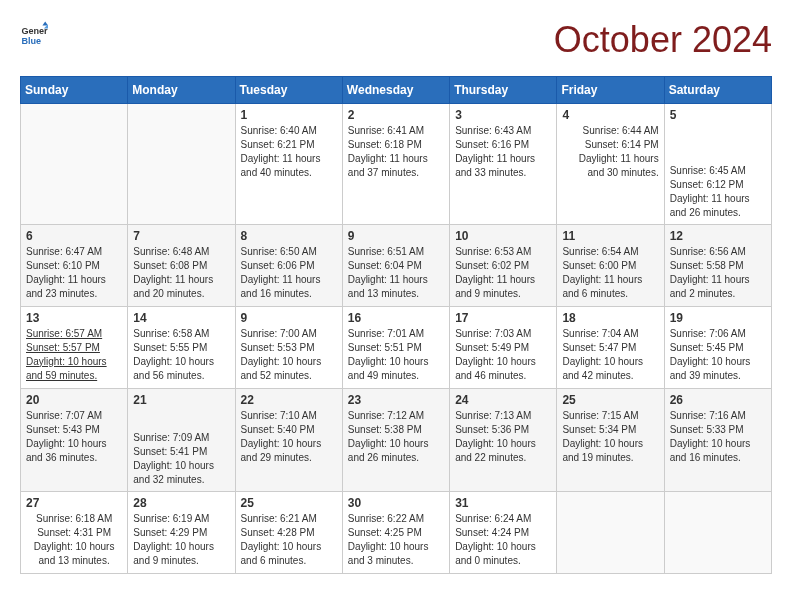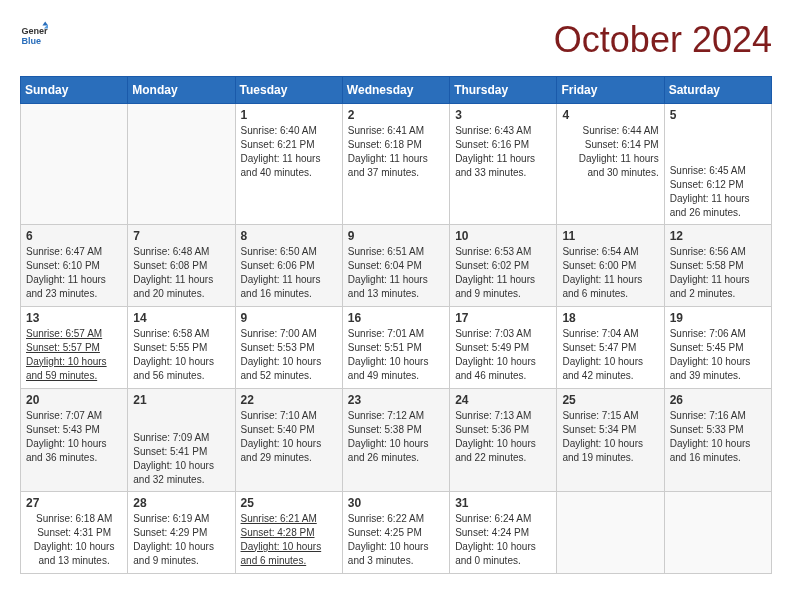--- a/index.html
+++ b/index.html
@@ -284,21 +284,21 @@
 Daylight: 10 hours and 13 minutes.</div>
         </td>
         <td>
           <span class="day-number">28</span>
           <div class="day-detail" style="white-space: pre-line;">Sunrise: 6:19 AM
 Sunset: 4:29 PM
 Daylight: 10 hours and 9 minutes.</div>
         </td>
         <td>
           <span class="day-number">25</span>
-          <div class="day-detail" style="white-space: pre-line; text-decoration: underline;">Sunrise: 6:21 AM
+          <div class="day-detail" style="white-space: pre-line;">Sunrise: 6:21 AM
 Sunset: 4:28 PM
 Daylight: 10 hours and 6 minutes.</div>
         </td>
         <td>
           <span class="day-number">30</span>
           <div class="day-detail" style="white-space: pre-line;">Sunrise: 6:22 AM
 Sunset: 4:25 PM
 Daylight: 10 hours and 3 minutes.</div>
         </td>
         <td>

